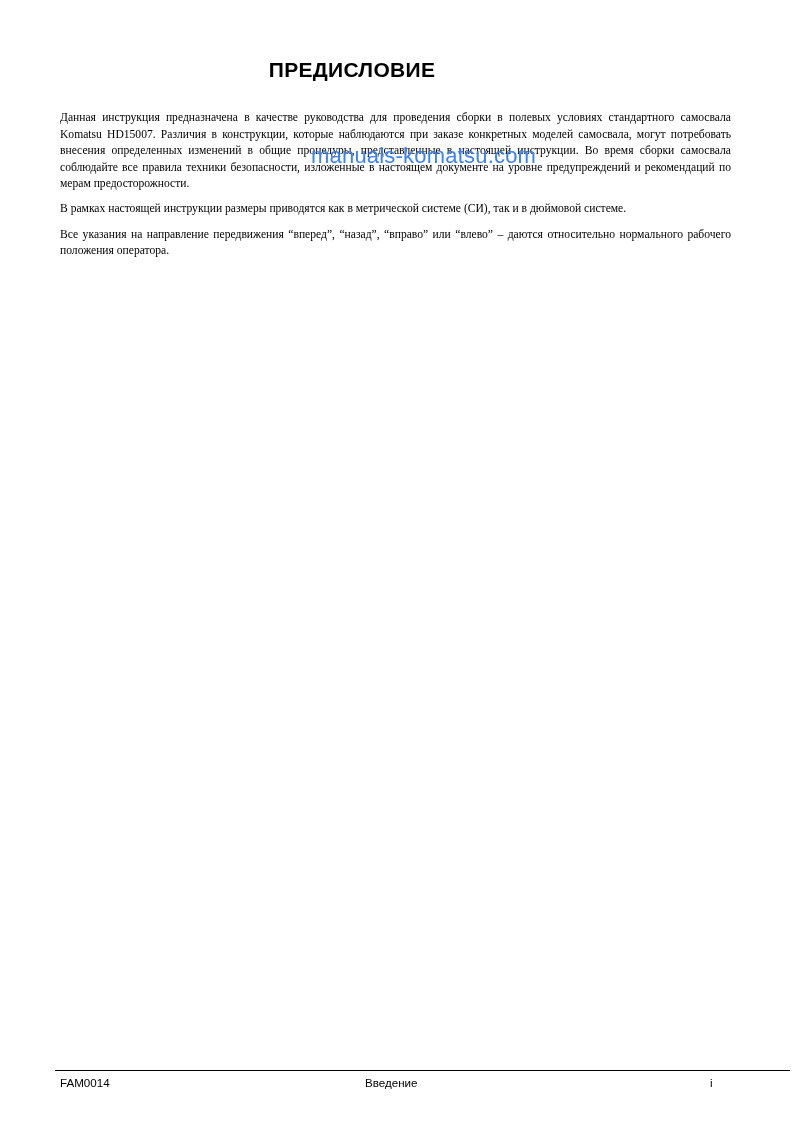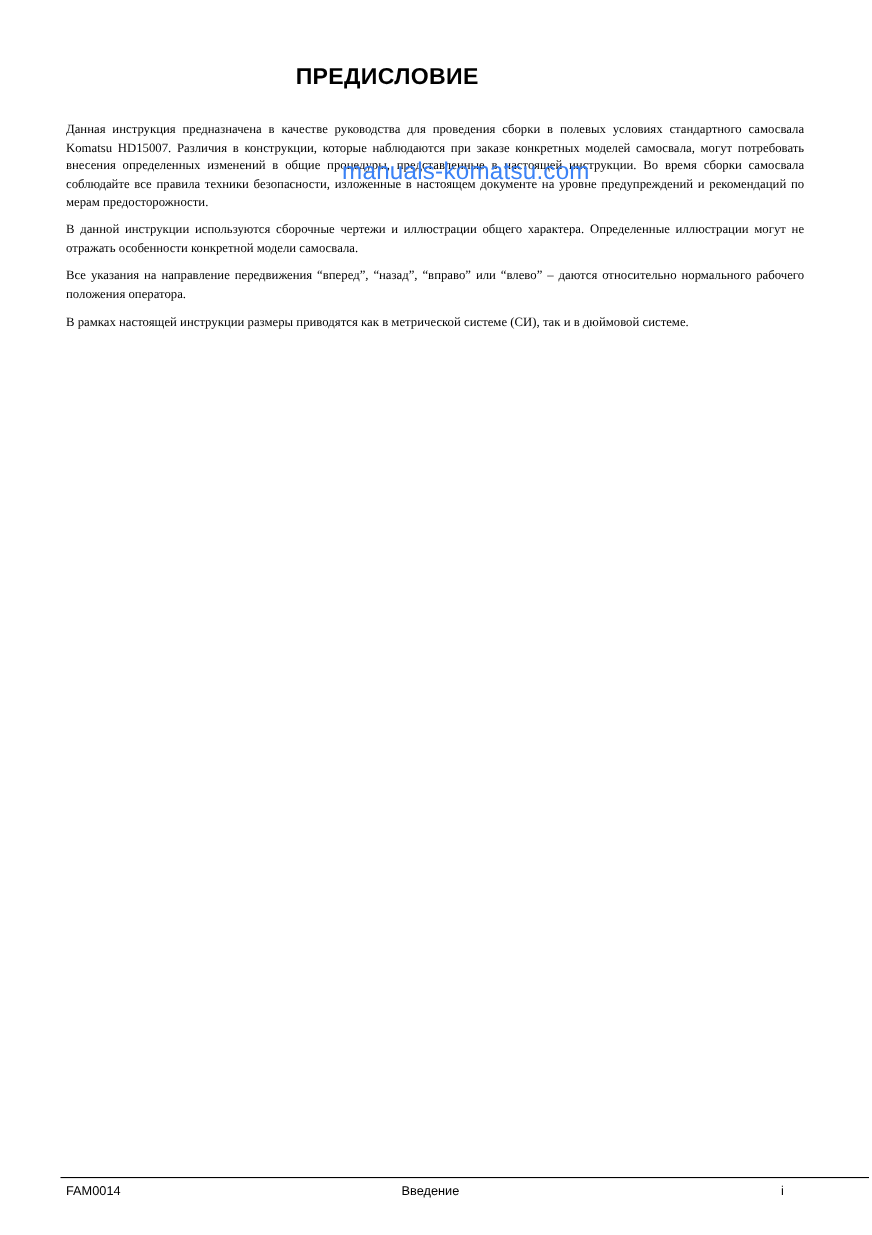--- a/index.html
+++ b/index.html
@@ -82,23 +82,22 @@
       top: 0;
     }
   </style>
 </head>
 <body>
 
 <h1 class="page-title">ПРЕДИСЛОВИЕ</h1>
 
 <div class="body-text">
   <p>Данная инструкция предназначена в качестве руководства для проведения сборки в полевых условиях стандартного самосвала Komatsu HD15007. Различия в конструкции, которые наблюдаются при заказе конкретных моделей самосвала, могут потребовать внесения определенных изменений в общие процедуры, представленные в настоящей инструкции. Во время сборки самосвала соблюдайте все правила техники безопасности, изложенные в настоящем документе на уровне предупреждений и рекомендаций по мерам предосторожности.</p>
-  <p>В данной инструкции используются сборочные чертежи и иллюстрации общего характера. Определенные иллюстрации могут не отражать особенности конкретной модели самосвала.</p>
+  <p>В рамках настоящей инструкции размеры приводятся как в метрической системе (СИ), так и в дюймовой системе.</p>
   <p>Все указания на направление передвижения  “вперед”, “назад”, “вправо” или “влево” – даются относительно нормального рабочего положения оператора.</p>
-  <p>В рамках настоящей инструкции размеры приводятся как в метрической системе (СИ), так и в дюймовой системе.</p>
 </div>
 
 <div class="watermark">manuals-komatsu.com</div>
 
 <div class="footer-rule"></div>
 
 <div class="footer">
   <span class="footer-left">FAM0014</span>
   <span class="footer-center">Введение</span>
   <span class="footer-right">i</span>

